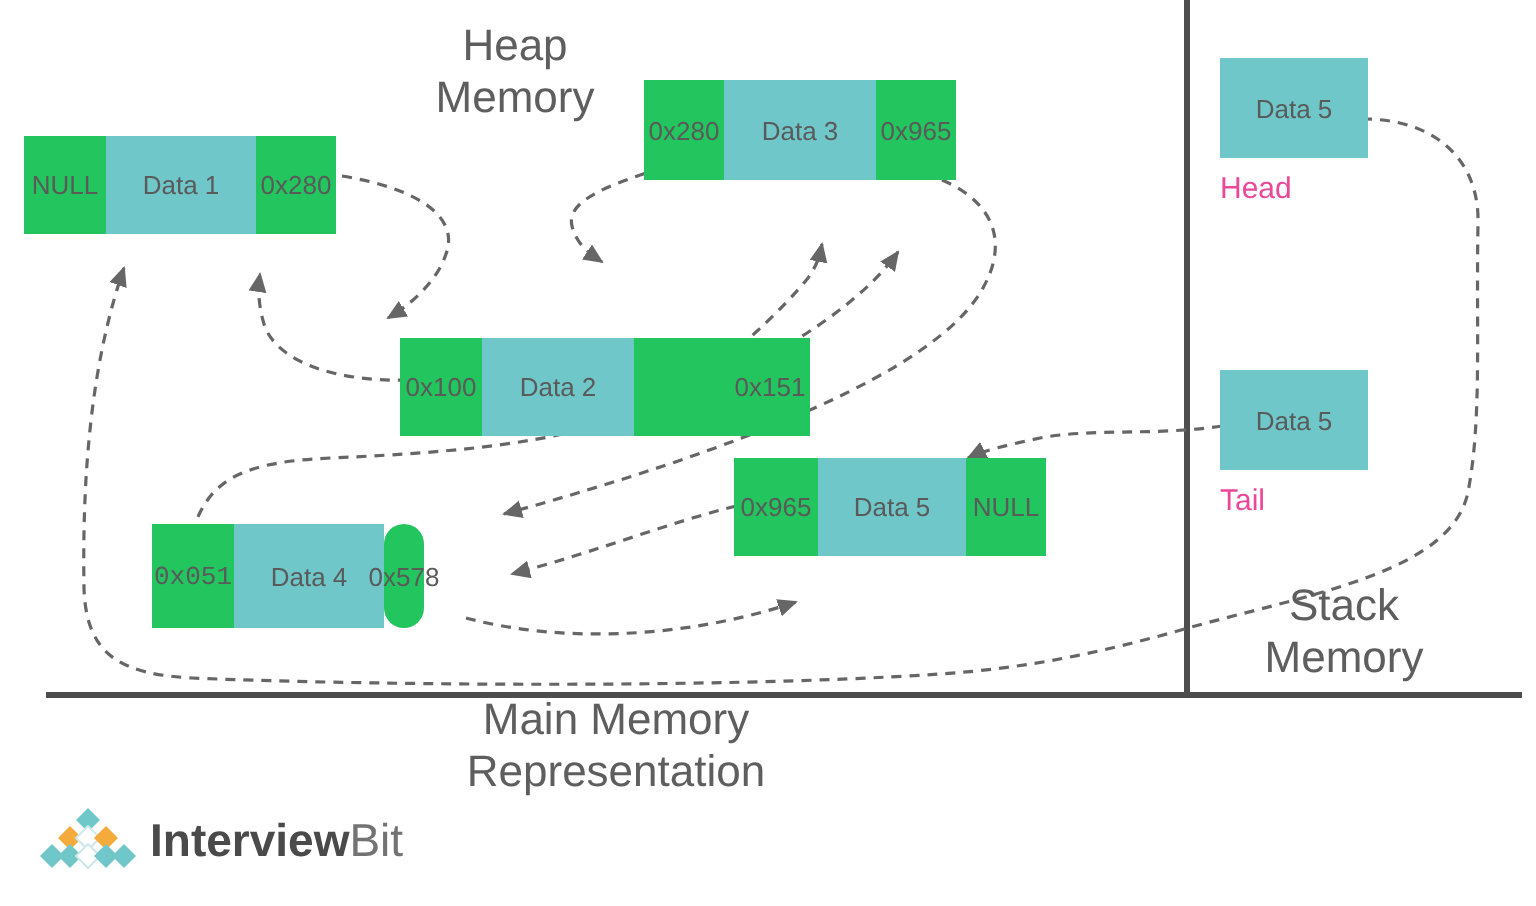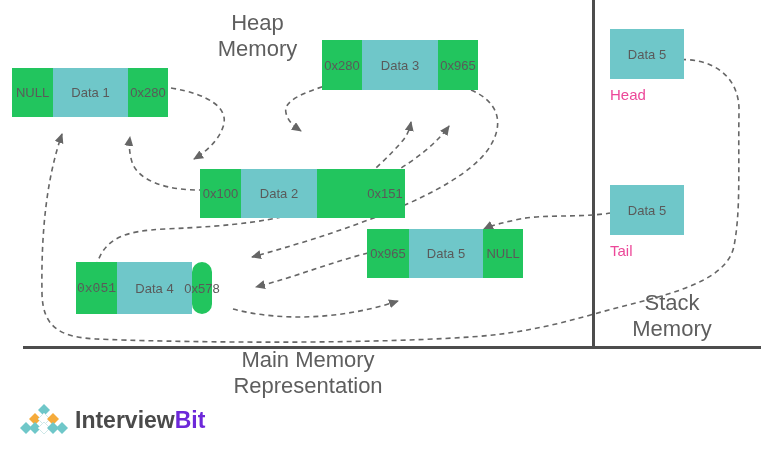--- a/index.html
+++ b/index.html
@@ -20,21 +20,21 @@
         font-size:15px;color:#ec4899;}
   .bigtitle{position:absolute;text-align:center;font-size:22px;
         line-height:26px;color:#5e5e5e;}
   #vline{position:absolute;left:592px;top:0;width:3px;height:348px;background:#4d4d4d;}
   #hline{position:absolute;left:23px;top:346px;width:738px;height:3px;background:#4d4d4d;}
   #arrows{position:absolute;left:0;top:0;pointer-events:none;}
   #arrows path.edge{fill:none;stroke:#666666;stroke-width:1.6;stroke-dasharray:5 4;}
   #logo{position:absolute;left:20px;top:400px;display:flex;align-items:center;gap:7px;}
   #logo .brand{font-size:23px;line-height:23px;}
   #logo .bold{font-weight:bold;color:#4a4a4a;}
-  #logo .light{font-weight:bold;color:#6d28d9;}
+  #logo .light{font-weight:normal;color:#737373;}
 </style>
 </head>
 <body>
 
 <div id="stage">
 
   <div class="bigtitle" style="left:180px;top:10px;width:155px;">
     <div>Heap</div>
     <div>Memory</div>
   </div>

